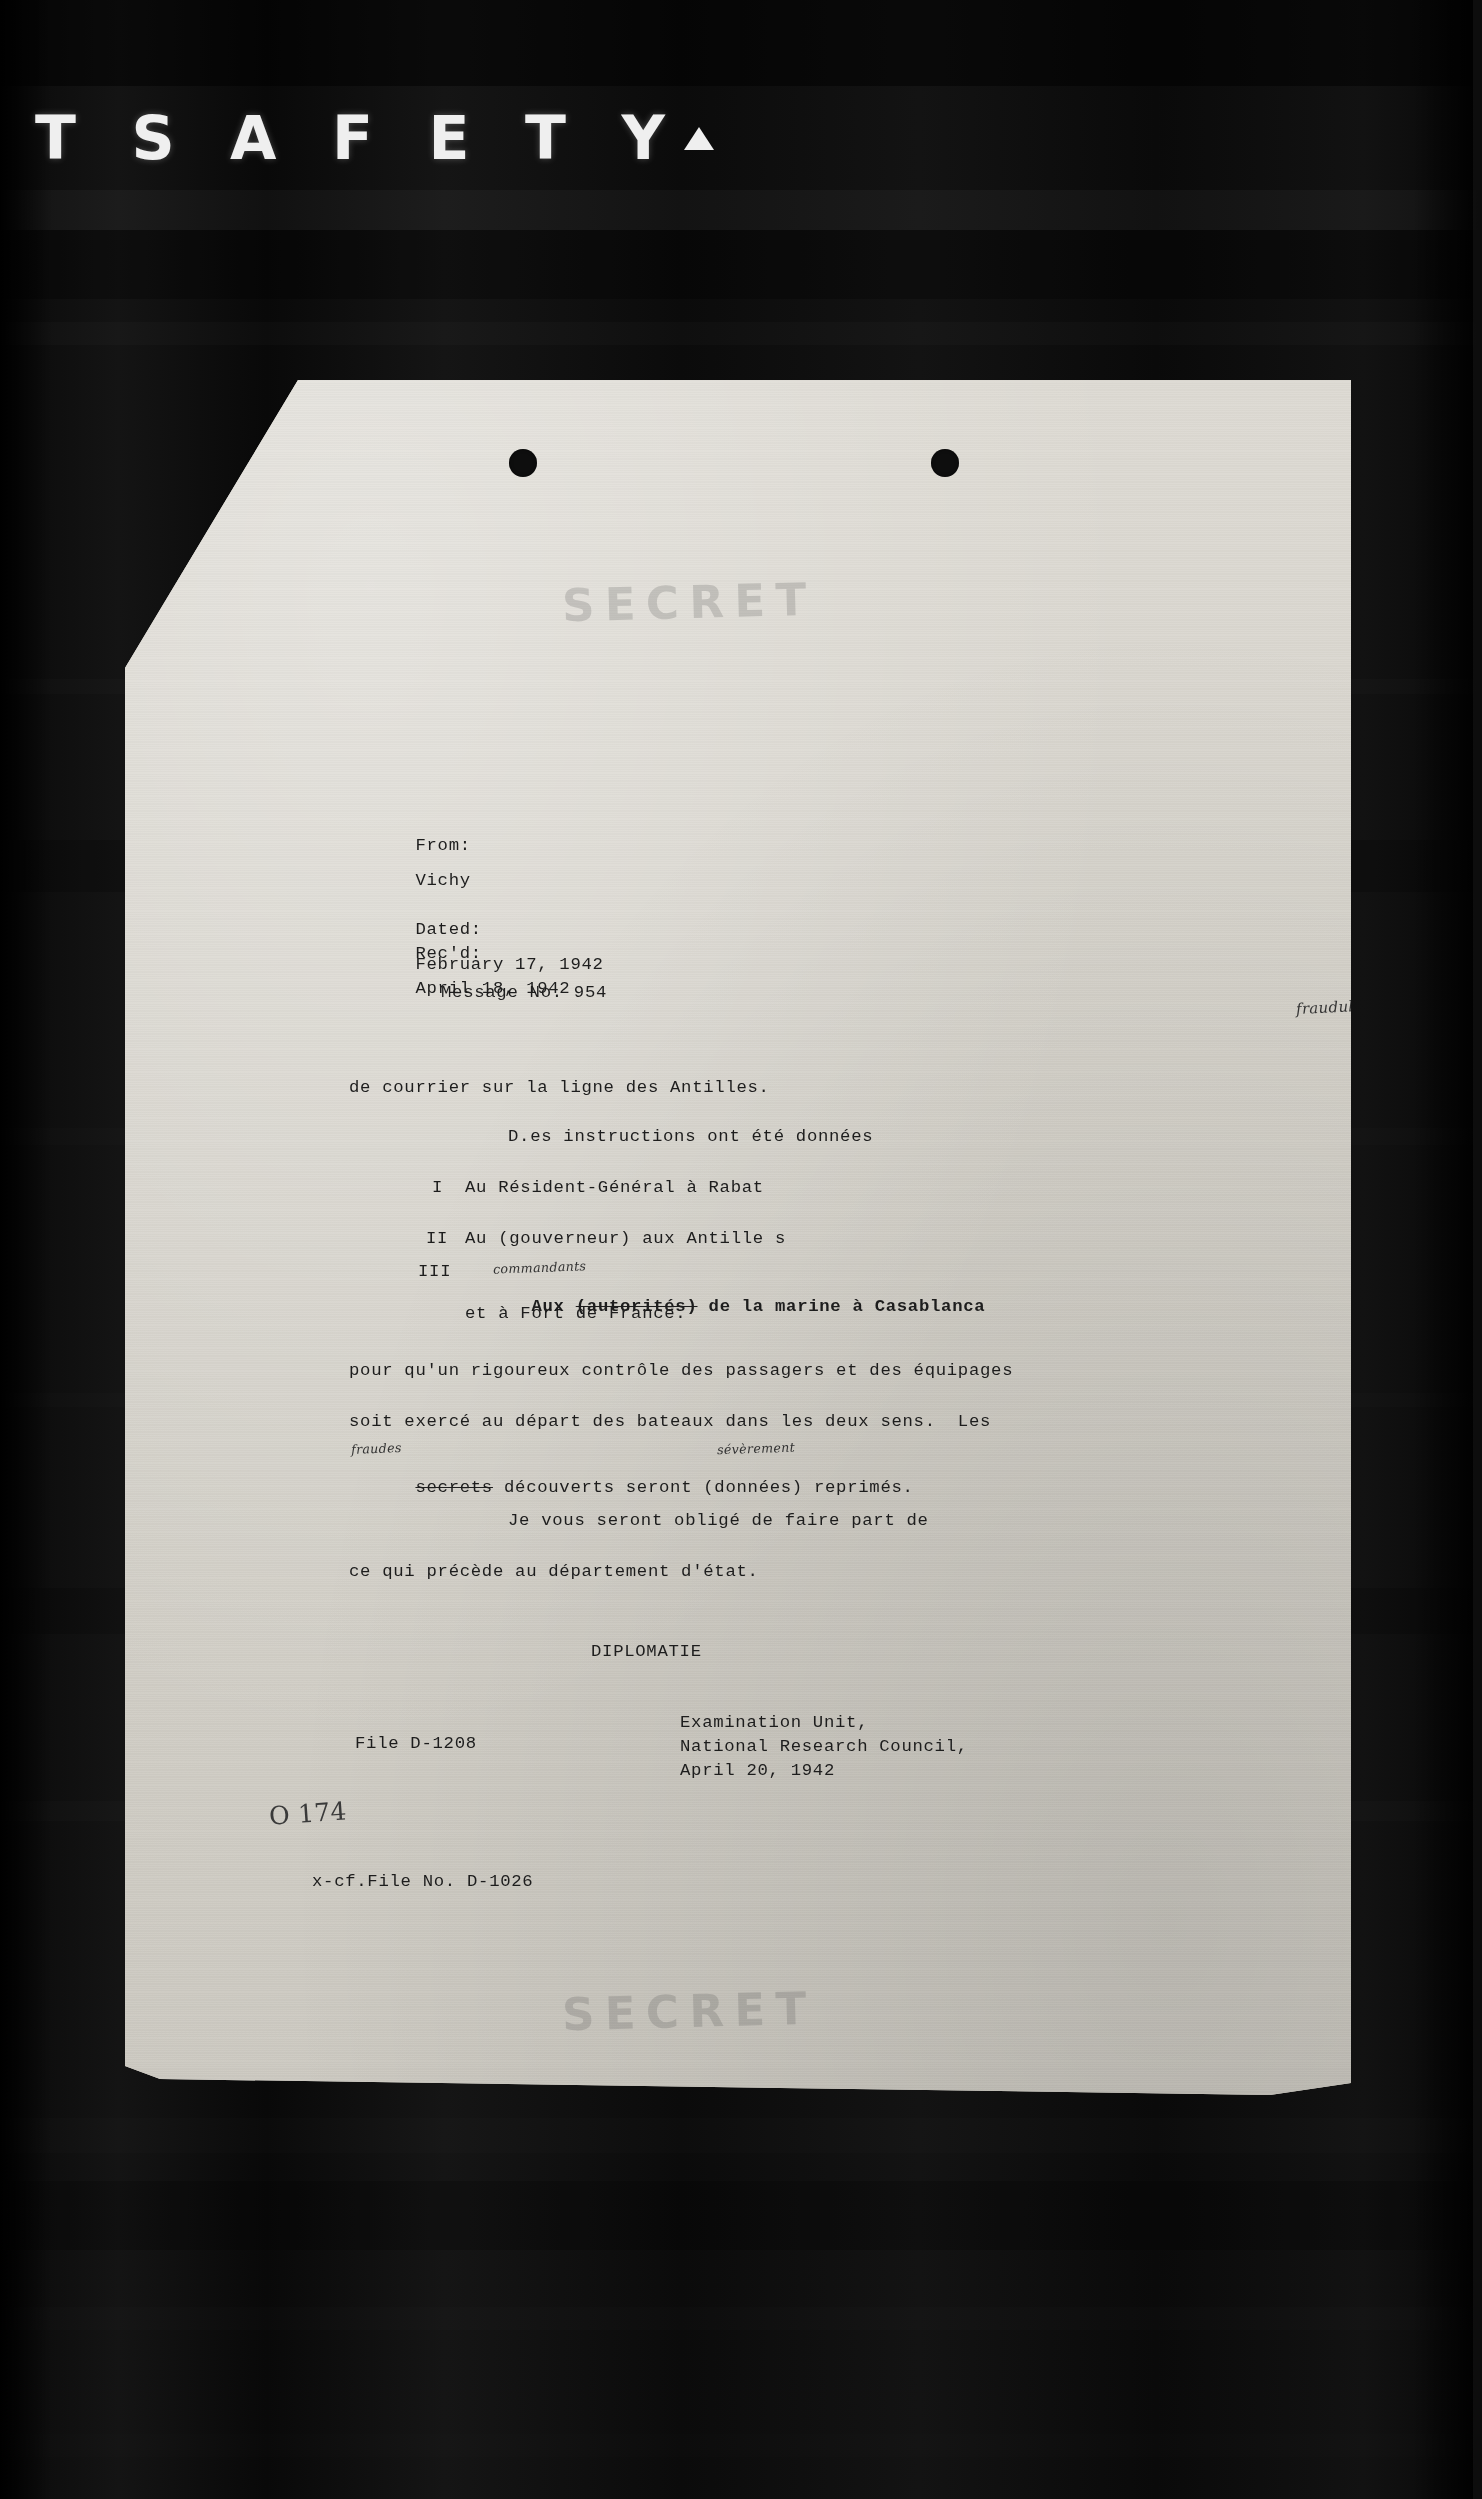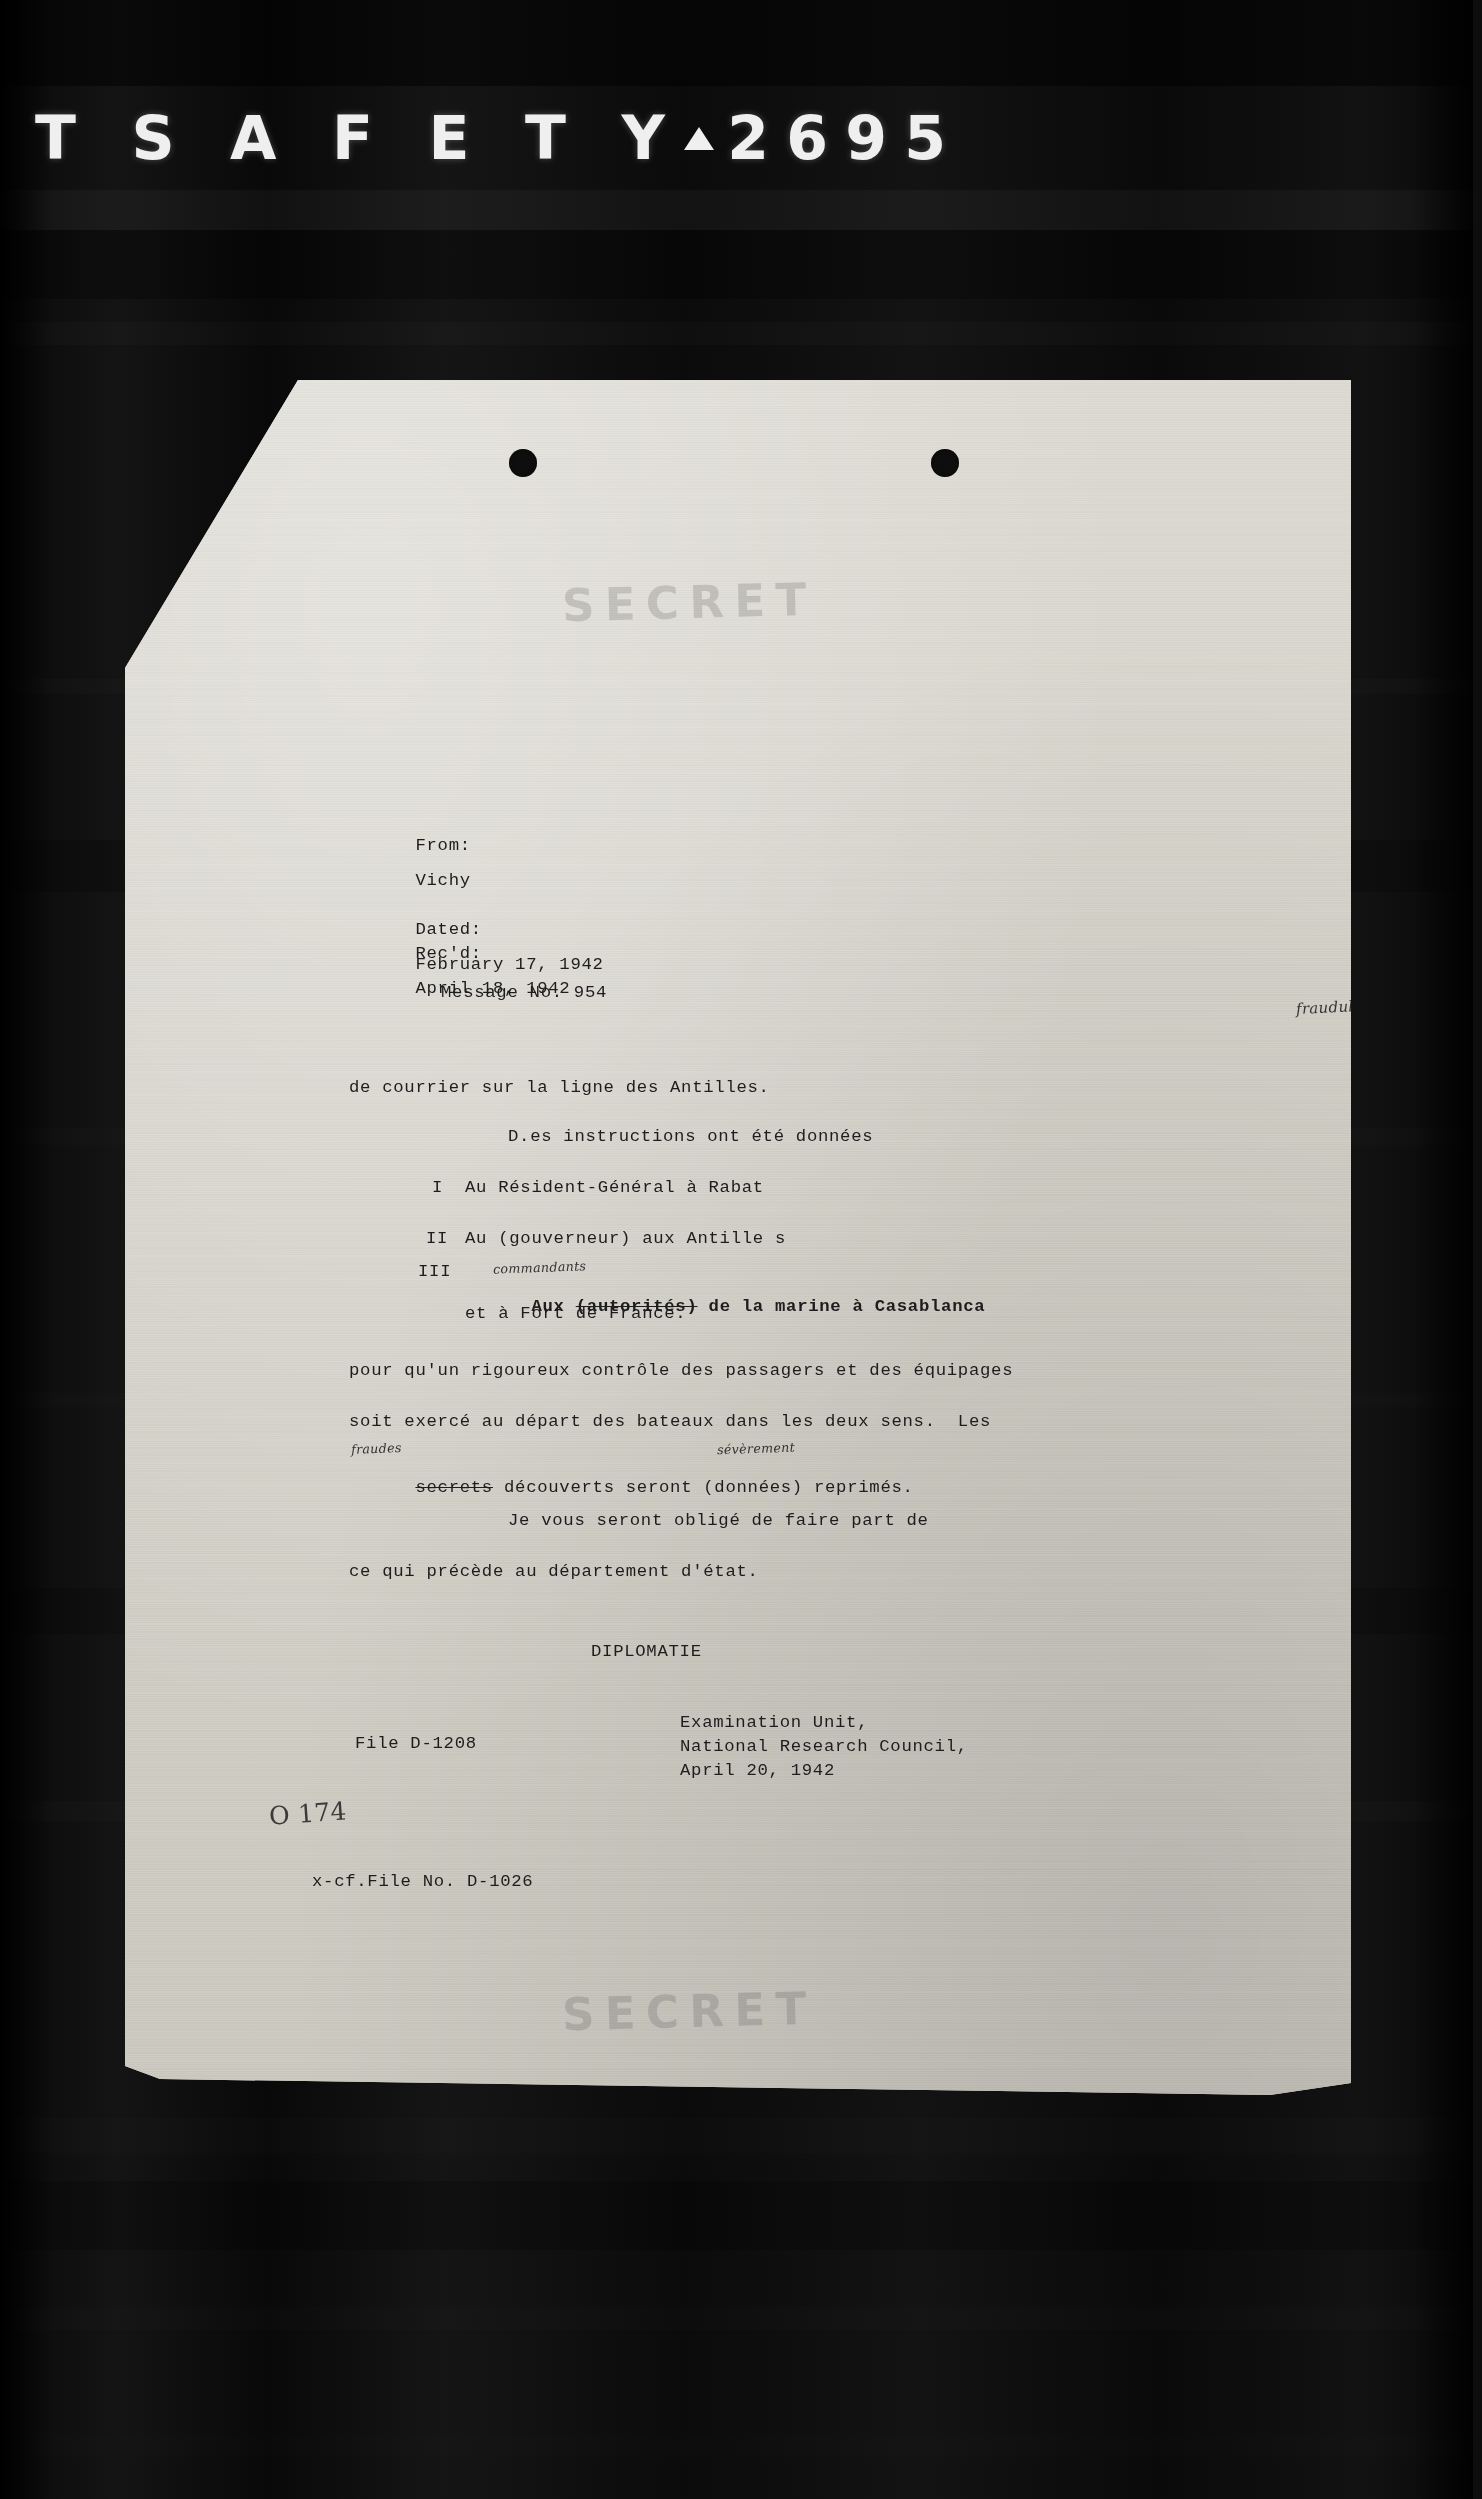--- a/index.html
+++ b/index.html
@@ -179,21 +179,20 @@
   <div class="band" style="top:2307px;height:23px;opacity:.3;"></div>
   <div class="band" style="top:2434px;height:23px;opacity:.25;"></div>
   <div class="vstreak" style="left:0;width:52px;background:linear-gradient(90deg,#000,rgba(0,0,0,0));"></div>
   <div class="vstreak" style="right:0;width:69px;background:linear-gradient(270deg,#000,rgba(0,0,0,0));"></div>
   <div class="vstreak" style="left:1473px;width:9.2px;background:rgba(255,255,255,0.05);"></div>
 </div>
 
 <div id="header-strip">
   <span>T  S A F E T Y</span>
   <span class="tri"></span>
-  <span>2695</span>
 </div>
 
 <div id="page">
   <div class="grain"></div>
 
   <div class="punch" style="left:384px; top:69px;"></div>
   <div class="punch" style="left:806px; top:69px;"></div>
 
   <div class="stamp" style="left:437px; top:196px; transform:rotate(-1.5deg);">SECRET</div>
   <div class="stamp" style="left:437px; top:1605px; transform:rotate(-1.5deg);">SECRET</div>

